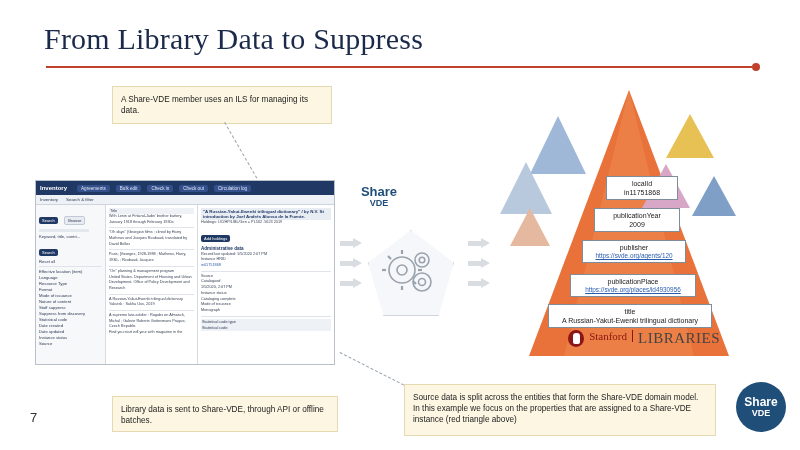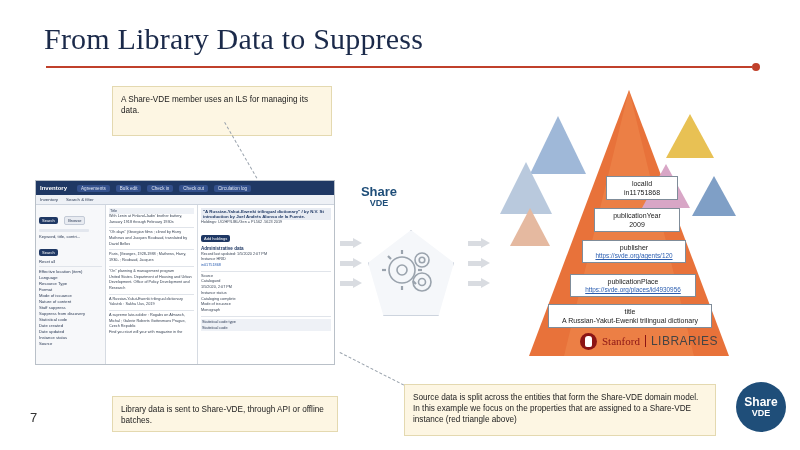--- a/index.html
+++ b/index.html
@@ -35,21 +35,21 @@
 
   
   .callout{
     position:absolute;
     background:#fdf6e3;
     border:1px solid #e4d9b0;
     font-size:8.2px;line-height:1.35;color:#222;
     padding:7px 8px;
     box-sizing:border-box;
   }
-  #callout-ils{left:112px;top:86px;width:220px;height:50px;}
+  #callout-ils{left:112px;top:86px;width:220px;height:38px;}
   #callout-library{left:112px;top:396px;width:226px;height:36px;}
   #callout-source{left:404px;top:384px;width:312px;height:52px;}
 
   
   .dash{
     position:absolute;border-top:1px dashed #9aa3ad;transform-origin:0 0;
     height:0;
   }
 
   
@@ -128,30 +128,30 @@
     position:absolute;background:#ffffff;border:1px solid #7f8c99;
     font-size:7px;color:#222;text-align:center;
     padding:2px 4px;box-sizing:border-box;line-height:1.3;
   }
   .plabel .lnk{color:#2a5db0;text-decoration:underline;display:block;font-size:6.4px;}
   .plabel .k{display:block;font-size:7px;}
   .plabel .v{display:block;font-size:7px;}
 
   
   .stanford{
-    position:absolute;left:580px;top:330px;width:152px;height:22px;
-    display:flex;align-items:center;gap:5px;
+    position:absolute;left:568px;top:330px;width:152px;height:22px;
+    display:flex;align-items:flex-start;gap:5px;
   }
   .stanford .seal{width:17px;height:17px;border-radius:50%;
     background:#8c1515;position:relative;}
   .stanford .seal:after{content:"";position:absolute;left:5px;top:3px;
     width:7px;height:11px;background:#fff;border-radius:3px 3px 2px 2px;}
   .stanford .st{font-family:"Liberation Serif", serif;font-size:11px;color:#8c1515;}
   .stanford .bar{width:1px;height:12px;background:#8c1515;}
-  .stanford .lb{font-family:Liberation Sans, sans-serif;font-size:12px;color:#444;
+  .stanford .lb{font-family:Liberation Serif, serif;font-size:15px;color:#444;
     letter-spacing:.5px;}
 </style>
 </head>
 <body>
 
 <div class="slide">
 
   <div class="title">From Library Data to Suppress</div>
   <div class="title-rule"></div>
 

